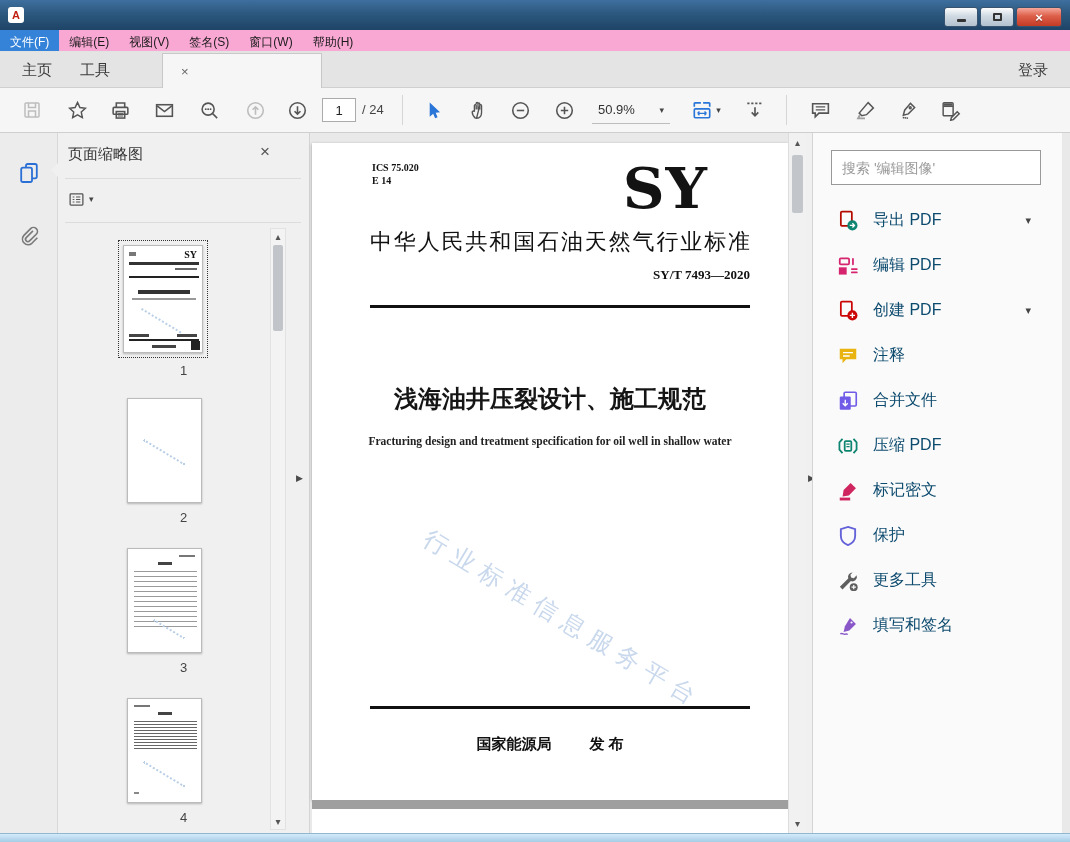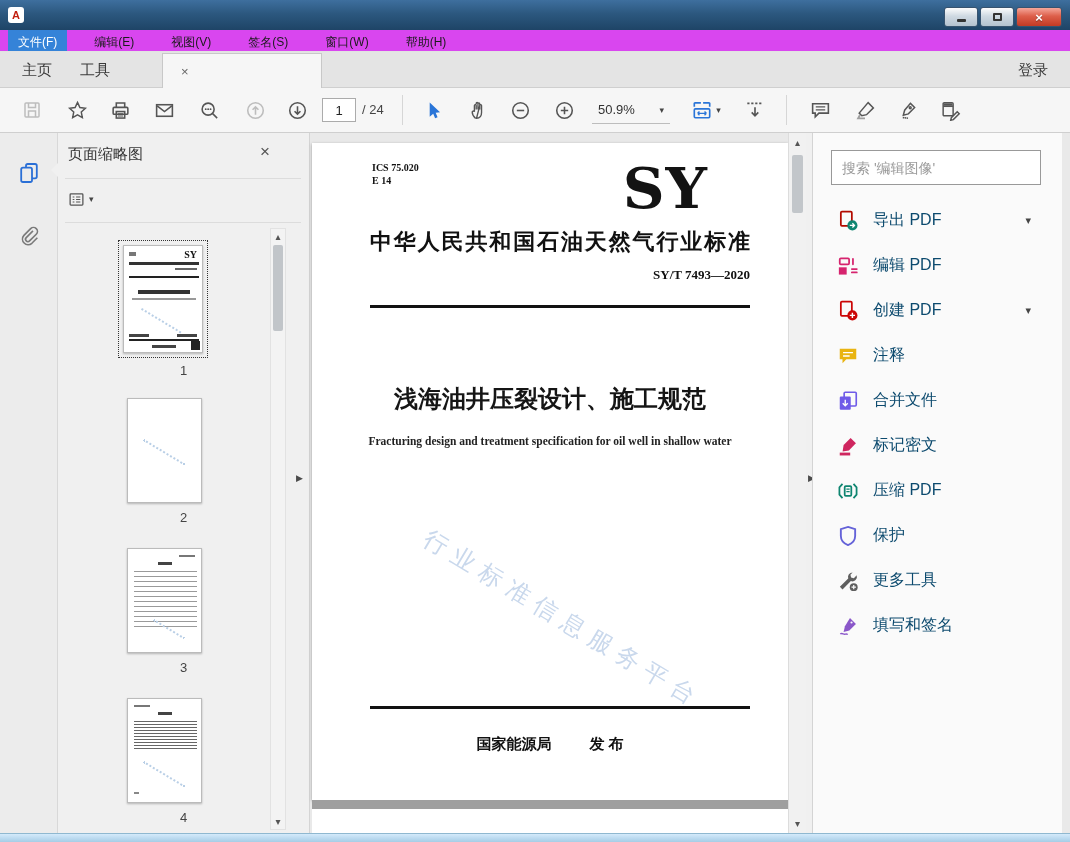--- a/index.html
+++ b/index.html
@@ -16,21 +16,21 @@
   .titletext { color:#fff; font-size:12px; text-shadow:0 1px 2px rgba(0,0,0,.5); }
   .winbtns { position:absolute; right:8px; top:7px; display:flex; gap:2px; }
   .winbtn { width:34px; height:20px; border:1px solid #37536f; border-radius:3px;
     background:linear-gradient(180deg,#fdfdfd,#cfd9e2 45%,#b4c2cf); display:flex; align-items:center; justify-content:center; }
   .winbtn.close { width:46px; background:linear-gradient(180deg,#f5a79a,#dd5f4a 45%,#c23a24); }
   .glyph-min { width:9px; height:3px; background:#333; border-radius:1px; margin-top:6px;}
   .glyph-max { width:9px; height:8px; border:2px solid #333; border-radius:1px;}
   .glyph-x { color:#fff; font-weight:bold; font-size:13px; line-height:1; text-shadow:0 1px 1px rgba(0,0,0,.4);}
 
   
-  .menubar { position:absolute; left:0; top:30px; width:1070px; height:22px; background:#d946ef; border-bottom:1px solid #e2e2e2; display:flex; align-items:stretch; padding-left:8px;gap:17px; }
+  .menubar { position:absolute; left:0; top:30px; width:1070px; height:22px; background:#f9a8d4; border-bottom:1px solid #e2e2e2; display:flex; align-items:stretch; padding-left:0; }
   .menuitem { font-size:12px; color:#1b1b1b; padding:4px 10px 3px; cursor:default; }
   .menuitem.active { background:#3583d8; color:#fff; }
 
   
   .tabbar { position:absolute; left:0; top:52px; width:1070px; height:36px; background:#e4e4e4; border-bottom:1px solid #cfcfcf; }
   .simpletab { position:absolute; top:0; height:36px; display:flex; align-items:center; font-size:15px; color:#3a3a3a; }
   .doctab { position:absolute; left:162px; top:1px; height:35px; width:160px; background:#f6f6f6;
     border:1px solid #c8c8c8; border-bottom:none; display:flex; align-items:center; padding:0 10px; font-size:13px; color:#333; }
   .doctab .close { margin-left:8px; color:#666; font-size:13px; }
   .helpcircle { position:absolute; left:952px; top:60px; width:19px; height:19px; border:1.5px solid #555; border-radius:50%;
@@ -80,21 +80,21 @@
   .pageband { position:absolute; left:2px; top:667px; width:476px; height:9px; background:#9f9f9f; }
   .page2 { position:absolute; left:2px; top:676px; width:476px; height:24px; background:#fff; }
   .docscroll { position:absolute; right:0; top:0; width:18px; height:700px; background:#f1f1f1; border-left:1px solid #dcdcdc; }
   .doc-thumbbar { position:absolute; left:3px; top:22px; width:11px; height:58px; background:#c2c6ca; border-radius:2px; }
   .collapsecol { position:absolute; left:806px; top:0; width:14px; height:700px; background:#f0f0f0; border-right:1px solid #d8d8d8; }
   .tri { font-size:9px; color:#4a4a4a; }
 
   
   .ics { position:absolute; left:60px; top:18px; font-family:"Liberation Serif",serif; font-weight:bold; font-size:10px; color:#111; line-height:13px; white-space:pre-line;}
   .sylogo { position:absolute; right:80px; top:12px; font-family:"DejaVu Serif","Liberation Serif",serif; font-weight:bold; font-size:58px; color:#131313; letter-spacing:1px; transform:scaleY(.96);}
-  .stdline { position:absolute; left:58px; top:84px; width:380px; text-align:justify; text-align-last:justify; font-weight:bold; font-size:22px; color:#111; font-family:"Liberation Sans",sans-serif; }
+  .stdline { position:absolute; left:58px; top:84px; width:380px; text-align:justify; text-align-last:justify; font-weight:normal; font-size:22px; color:#111; font-family:"Liberation Sans",sans-serif; }
   .stdnum { position:absolute; left:58px; top:124px; width:380px; text-align:right; font-family:"Liberation Serif",serif; font-weight:bold; font-size:13px; color:#111; }
   .rule1 { position:absolute; left:58px; top:162px; width:380px; height:3px; background:#111; }
   .doctitle { position:absolute; left:0; top:240px; width:476px; text-align:center; font-weight:bold; font-size:24px; color:#151515; }
   .docsub { position:absolute; left:0; top:292px; width:476px; text-align:center; font-family:"Liberation Serif",serif; font-weight:bold; font-size:11.5px; color:#222; }
   .watermark { position:absolute; left:122px; top:380px; transform:rotate(31deg); transform-origin:0 0; font-size:24px; letter-spacing:8px; color:#c9d8ec; white-space:nowrap; }
   .daterow { position:absolute; left:58px; top:543px; width:380px; display:flex; justify-content:space-between; font-family:"Liberation Serif",serif; font-weight:bold; font-size:13px; color:#111; }
   .rule2 { position:absolute; left:58px; top:563px; width:380px; height:3px; background:#111; }
   .pubrow { position:absolute; left:0; top:592px; width:476px; display:flex; justify-content:center; gap:38px; font-weight:bold; font-size:15px; color:#111; }
 
   
@@ -436,41 +436,41 @@
           <svg width="22" height="22" viewBox="0 0 20 20">
               <rect x="6.5" y="2" width="11" height="12.5" rx="1" fill="none" stroke="currentColor" stroke-width="1.5"></rect>
               <rect x="2.5" y="6" width="10" height="12" rx="1" fill="currentColor"></rect>
               <path d="M7.5 8.8v5.4m-2.3-2.2l2.3 2.3 2.3-2.3" stroke="#fff" stroke-width="1.2" fill="none"></path>
             </svg>
         </span>
         <span class="toollabel">合并文件</span>
       </div>
 
       <div class="toolitem">
-        <span class="toolicon" style="color: rgb(207, 38, 95);">
-          <svg width="22" height="22" viewBox="0 0 20 20">
-              <path d="M12.4 2.8l4.8 4.8-6.4 6.4-5.7 1 .9-5.8z" fill="currentColor"></path>
-              <path d="M2.5 17.3h9.5" stroke="currentColor" stroke-width="2.6"></path>
-            </svg>
-        </span>
-        <span class="toollabel">标记密文</span>
-      </div>
-
-      <div class="toolitem">
         <span class="toolicon" style="color: rgb(14, 133, 112);">
           <svg width="22" height="22" viewBox="0 0 20 20" fill="none" stroke="currentColor" stroke-width="1.6">
               <path d="M5 3.5L2.2 6.7v6.6L5 16.5M15 3.5l2.8 3.2v6.6L15 16.5"></path>
               <rect x="7" y="5.5" width="6" height="9" rx="1"></rect>
               <path d="M8.5 8.2h3M8.5 10.6h3" stroke-width="1.1"></path>
             </svg>
         </span>
         <span class="toollabel">压缩 PDF</span>
       </div>
 
       <div class="toolitem">
+        <span class="toolicon" style="color: rgb(207, 38, 95);">
+          <svg width="22" height="22" viewBox="0 0 20 20">
+              <path d="M12.4 2.8l4.8 4.8-6.4 6.4-5.7 1 .9-5.8z" fill="currentColor"></path>
+              <path d="M2.5 17.3h9.5" stroke="currentColor" stroke-width="2.6"></path>
+            </svg>
+        </span>
+        <span class="toollabel">标记密文</span>
+      </div>
+
+      <div class="toolitem">
         <span class="toolicon" style="color: rgb(100, 98, 216);">
           <svg width="22" height="22" viewBox="0 0 20 20" fill="none" stroke="currentColor" stroke-width="1.7">
               <path d="M10 1.8l6.5 2v6.2c0 4-2.8 6.8-6.5 8.2-3.7-1.4-6.5-4.2-6.5-8.2V3.8z"></path>
             </svg>
         </span>
         <span class="toollabel">保护</span>
       </div>
 
       <div class="toolitem">
         <span class="toolicon" style="color: rgb(95, 95, 95);">

